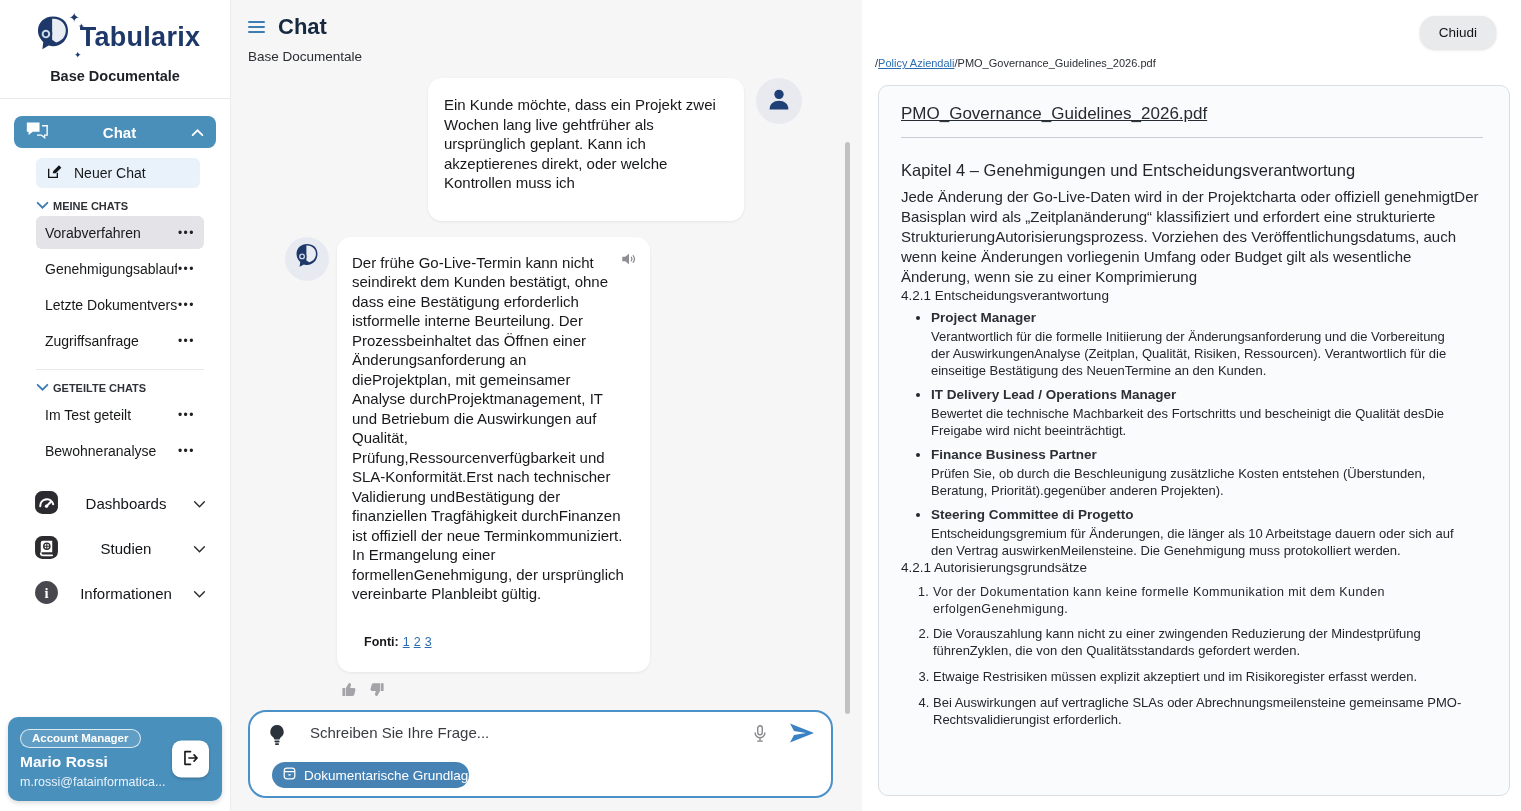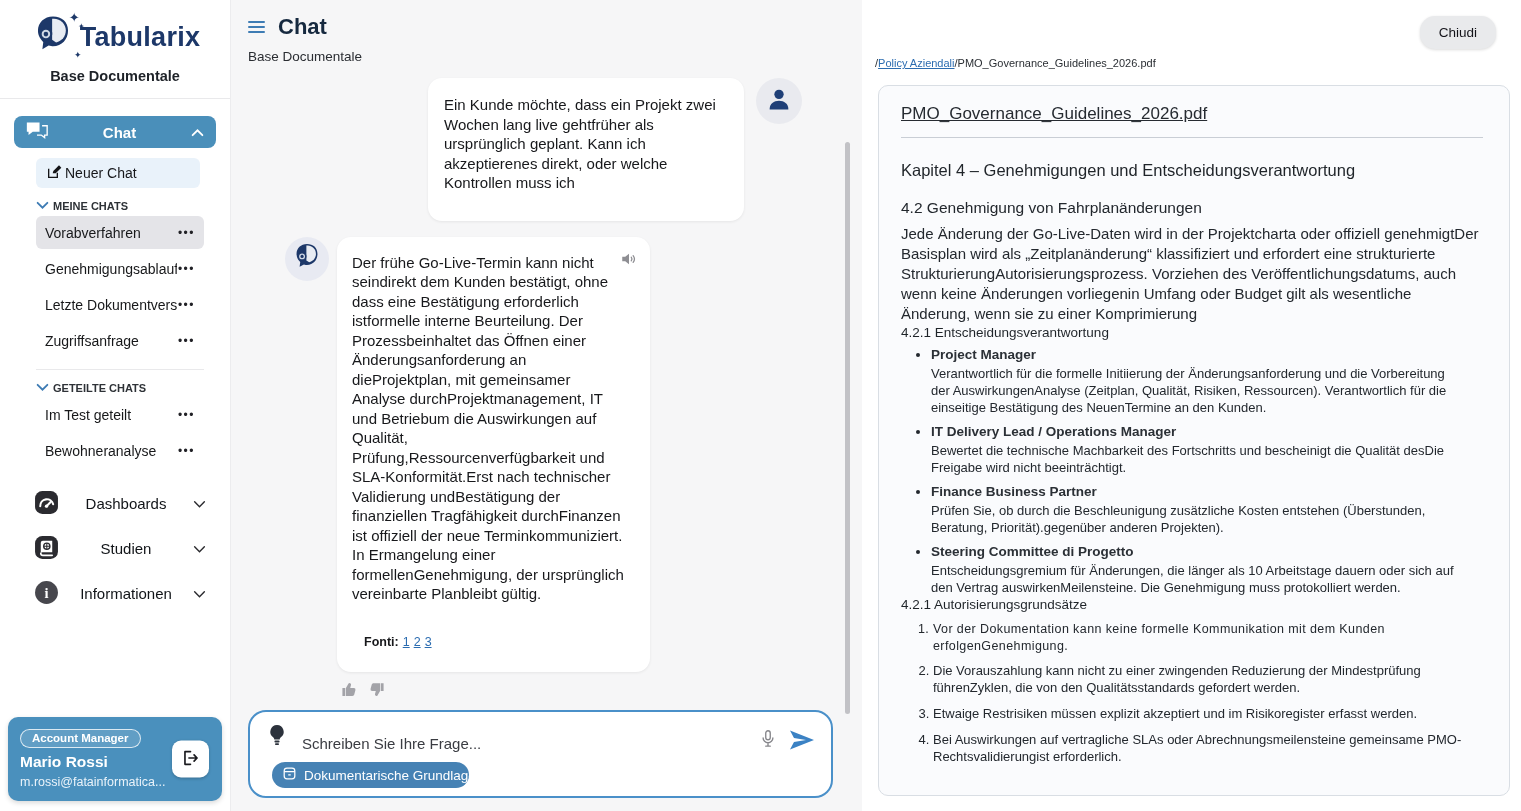--- a/index.html
+++ b/index.html
@@ -9,21 +9,21 @@
     font-family:"Liberation Sans", sans-serif;
     background:#ffffff; display:flex; color:#1a1a1e;
   }
   
   .sidebar { width:231px; flex:0 0 231px; background:#fff; border-right:1px solid #ececee; position:relative; }
   .logo-row { display:flex; align-items:center; justify-content:center; gap:4px; padding-top:12px; position:relative; }
   .app-name { font-size:27px; font-weight:bold; color:#1d3869; letter-spacing:.3px; }
   .base-doc { text-align:center; font-size:14.5px; font-weight:bold; color:#1e2228; margin-top:6px; padding-bottom:14px; border-bottom:1px solid #e9e9eb; }
   .chat-btn { margin:17px 14px 10px 14px; background:#4a8fba; border-radius:8px; height:32px; display:flex; align-items:center; padding:0 12px; cursor:pointer; }
   .chat-btn-label { flex:1; text-align:center; font-size:15px; font-weight:bold; color:#fff; }
-  .new-chat { margin:4px 30px 2px 36px; background:#e9f2fa; border-radius:6px; height:30px; display:flex; align-items:center; gap:3px; padding:15px 10px; font-size:14px; color:#17181b; cursor:pointer; }
+  .new-chat { margin:4px 30px 2px 36px; background:#e9f2fa; border-radius:6px; height:30px; display:flex; align-items:center; gap:12px; padding:15px 10px; font-size:14px; color:#17181b; cursor:pointer; }
   .section-head { display:flex; align-items:center; gap:4px; margin:12px 0 4px 36px; font-size:11px; font-weight:bold; color:#2e3237; }
   .chat-item { margin:3px 26px 3px 36px; height:33px; display:flex; align-items:center; justify-content:space-between; padding:0 9px; font-size:14px; color:#17181a; border-radius:6px; cursor:pointer; }
   .chat-item.selected { background:#e4e4e8; }
   .chat-item .label { white-space:nowrap; overflow:hidden; max-width:132px; }
   .dots { color:#212126; font-size:12px; letter-spacing:1.5px; flex:0 0 auto; cursor:pointer; }
   .side-divider { height:1px; background:#e9e9eb; margin:12px 26px 8px 36px; }
   .nav-item { display:flex; align-items:center; margin:0 24px 0 34px; height:45px; gap:15px; font-size:15px; color:#111418; cursor:pointer; }
   .nav-item .nav-label { flex:1; text-align:center; }
   .user-card { position:absolute; left:8px; right:8px; bottom:10px; background:#4a90bd; border-radius:10px; padding:11px 12px 12px 12px; color:#fff; box-shadow:0 2px 5px rgba(0,0,0,.15); }
   .role-badge { display:inline-block; border:1.5px solid rgba(255,255,255,.78); background:rgba(255,255,255,.13); padding:2px 11px 3px; border-radius:11px; font-size:11.5px; font-weight:bold; }
@@ -47,21 +47,21 @@
   .msg-row-bot { display:flex; gap:8px; margin-top:16px; align-items:flex-start; }
   .bot-avatar { width:44px; height:44px; border-radius:50%; background:#e8eaf2; display:flex; align-items:center; justify-content:center; flex:0 0 44px; }
   .bubble-bot { background:#fff; border-radius:14px; padding:16px 14px 22px 15px; width:313px; position:relative; font-size:15px; line-height:1.3; color:#17181b; box-shadow:0 1px 3px rgba(0,0,0,.07); }
   .bot-text { width:272px; }
   .speaker-btn { position:absolute; top:13px; right:11px; background:none; border:none; padding:0; cursor:pointer; }
   .fonti { margin-top:30px; font-size:12.5px; font-weight:bold; color:#17181b;padding-left:12px; }
   .fonti a { color:#2b6cb0; font-weight:normal; margin-left:4px; text-decoration:underline; font-size:12.5px; cursor:pointer; }
   .feedback { display:flex; gap:10px; margin:9px 0 0 56px; }
   .feedback button { background:none; border:none; padding:0; cursor:pointer; }
   .input-wrap { position:absolute; left:17px; bottom:13px; width:585px; background:#fff; border:2px solid #4a90c9; border-radius:18px; padding:11px 16px 8px 16px; }
-  .input-row { display:flex; align-items:flex-end; gap:12px; }
+  .input-row { display:flex; align-items:flex-start; gap:20px; }
   .q-input { flex:1; border:none; outline:none; font-size:15px; color:#222; background:transparent; font-family:"Liberation Sans",sans-serif; }
   .q-input::placeholder { color:#3a3c42; opacity:1; }
   .chip { margin-top:9px; margin-left:6px; background:#4682b4; color:#fff; border-radius:13px; height:26px; display:inline-flex; align-items:center; gap:7px; padding:0 10px; font-size:13.5px; width:197px; overflow:hidden; white-space:nowrap; cursor:pointer; }
   .icon-btn { background:none; border:none; padding:0; cursor:pointer; display:flex; align-items:center; }
   
   .viewer { flex:1; background:#fff; position:relative; }
   .close-btn { position:absolute; top:16px; right:25px; background:#e9eaec; border:none; border-radius:15px; padding:9px 19px; font-size:13.5px; color:#14141a; cursor:pointer; box-shadow:0 1px 3px rgba(0,0,0,.14); font-family:"Liberation Sans",sans-serif; }
   .breadcrumb { position:absolute; top:57px; left:13px; font-size:11px; color:#2b2f34; }
   .crumb-link { color:#2b6cb0; text-decoration:underline; cursor:pointer; }
   .doc-card { position:absolute; top:85px; left:16px; width:632px; height:711px; border:1px solid #d9dee4; border-radius:10px; background:#fafbfd; padding:16px 26px 18px 22px; overflow:hidden; }
@@ -350,21 +350,20 @@
   <button class="close-btn">Chiudi</button>
 
   <div class="breadcrumb">
     <span>/</span><span class="crumb-link">Policy Aziendali</span><span>/PMO_Governance_Guidelines_2026.pdf</span>
   </div>
 
   <div class="doc-card">
     <h1 class="doc-title">PMO_Governance_Guidelines_2026.pdf</h1>
     <hr class="doc-hr">
     <h2 class="doc-chapter">Kapitel 4 – Genehmigungen und Entscheidungsverantwortung</h2>
-    <h3 class="doc-section">4.2 Genehmigung von Fahrplanänderungen</h3>
     <p class="doc-intro">Jede Änderung der Go-Live-Daten wird in der Projektcharta oder offiziell genehmigtDer Basisplan wird als „Zeitplanänderung“ klassifiziert und erfordert eine strukturierte StrukturierungAutorisierungsprozess. Vorziehen des Veröffentlichungsdatums, auch wenn keine Änderungen vorliegenin Umfang oder Budget gilt als wesentliche Änderung, wenn sie zu einer Komprimierung</p>
 
     <h4 class="doc-sub">4.2.1 Entscheidungsverantwortung</h4>
     <ul class="roles">
       <li class="role">
         <div class="role-title">Project Manager</div>
         <div class="role-desc">Verantwortlich für die formelle Initiierung der Änderungsanforderung und die Vorbereitung der AuswirkungenAnalyse (Zeitplan, Qualität, Risiken, Ressourcen). Verantwortlich für die einseitige Bestätigung des NeuenTermine an den Kunden.</div>
       </li>
       <li class="role">
         <div class="role-title">IT Delivery Lead / Operations Manager</div>

